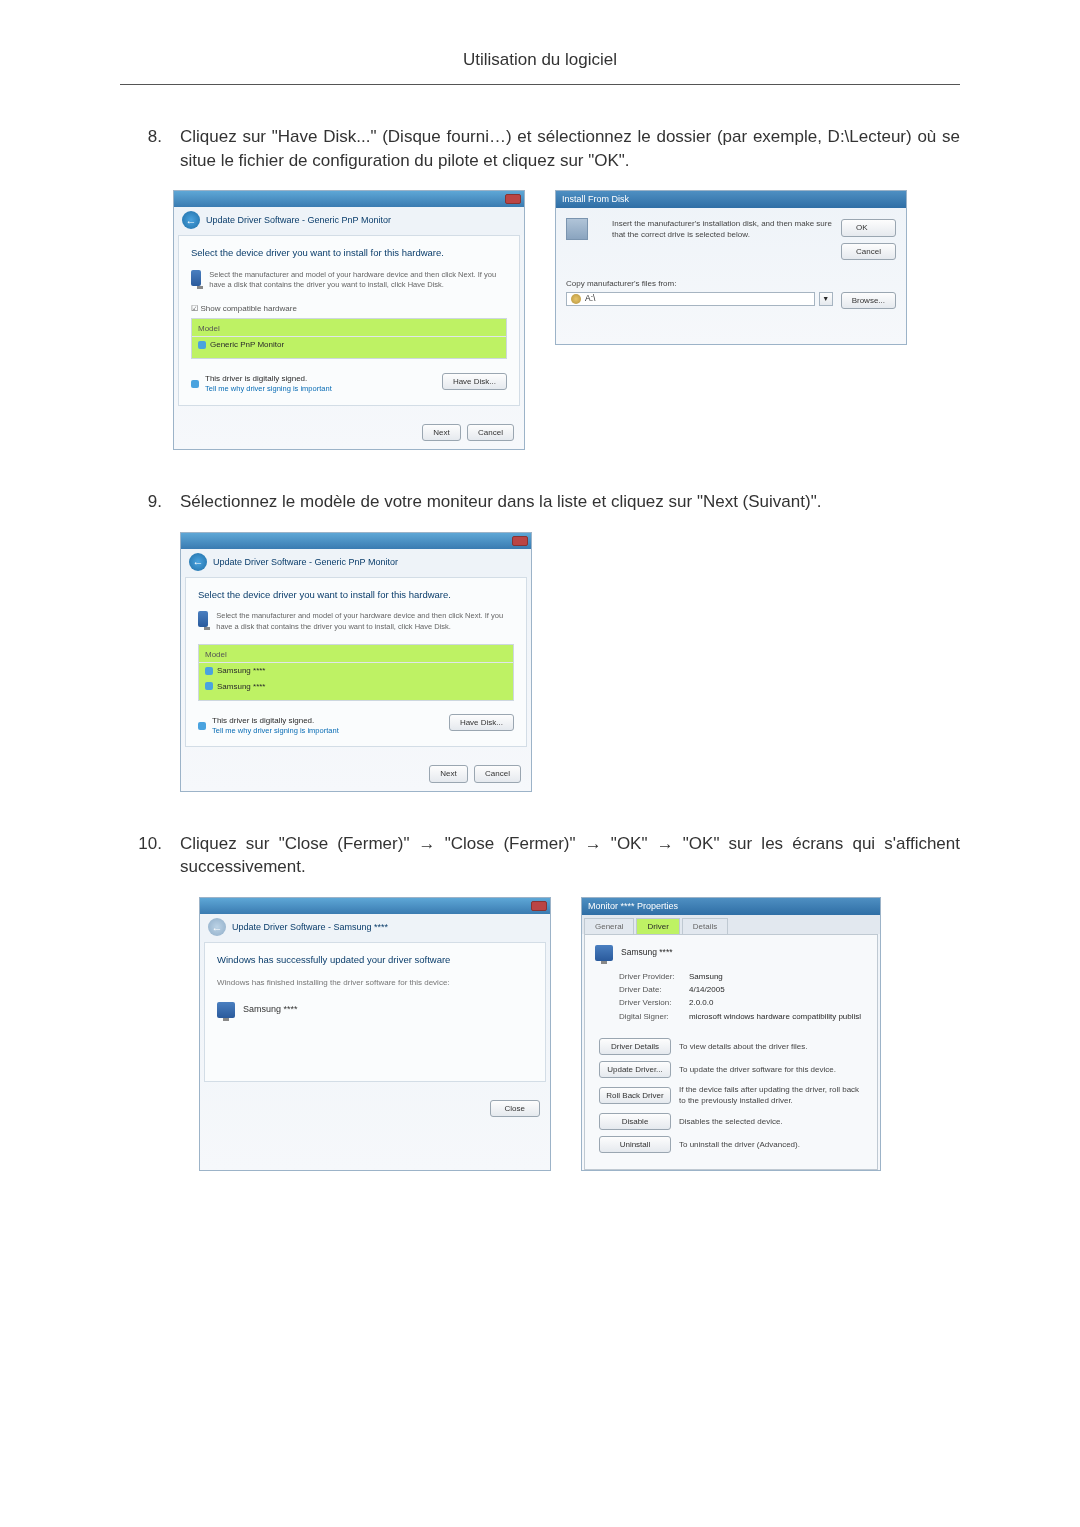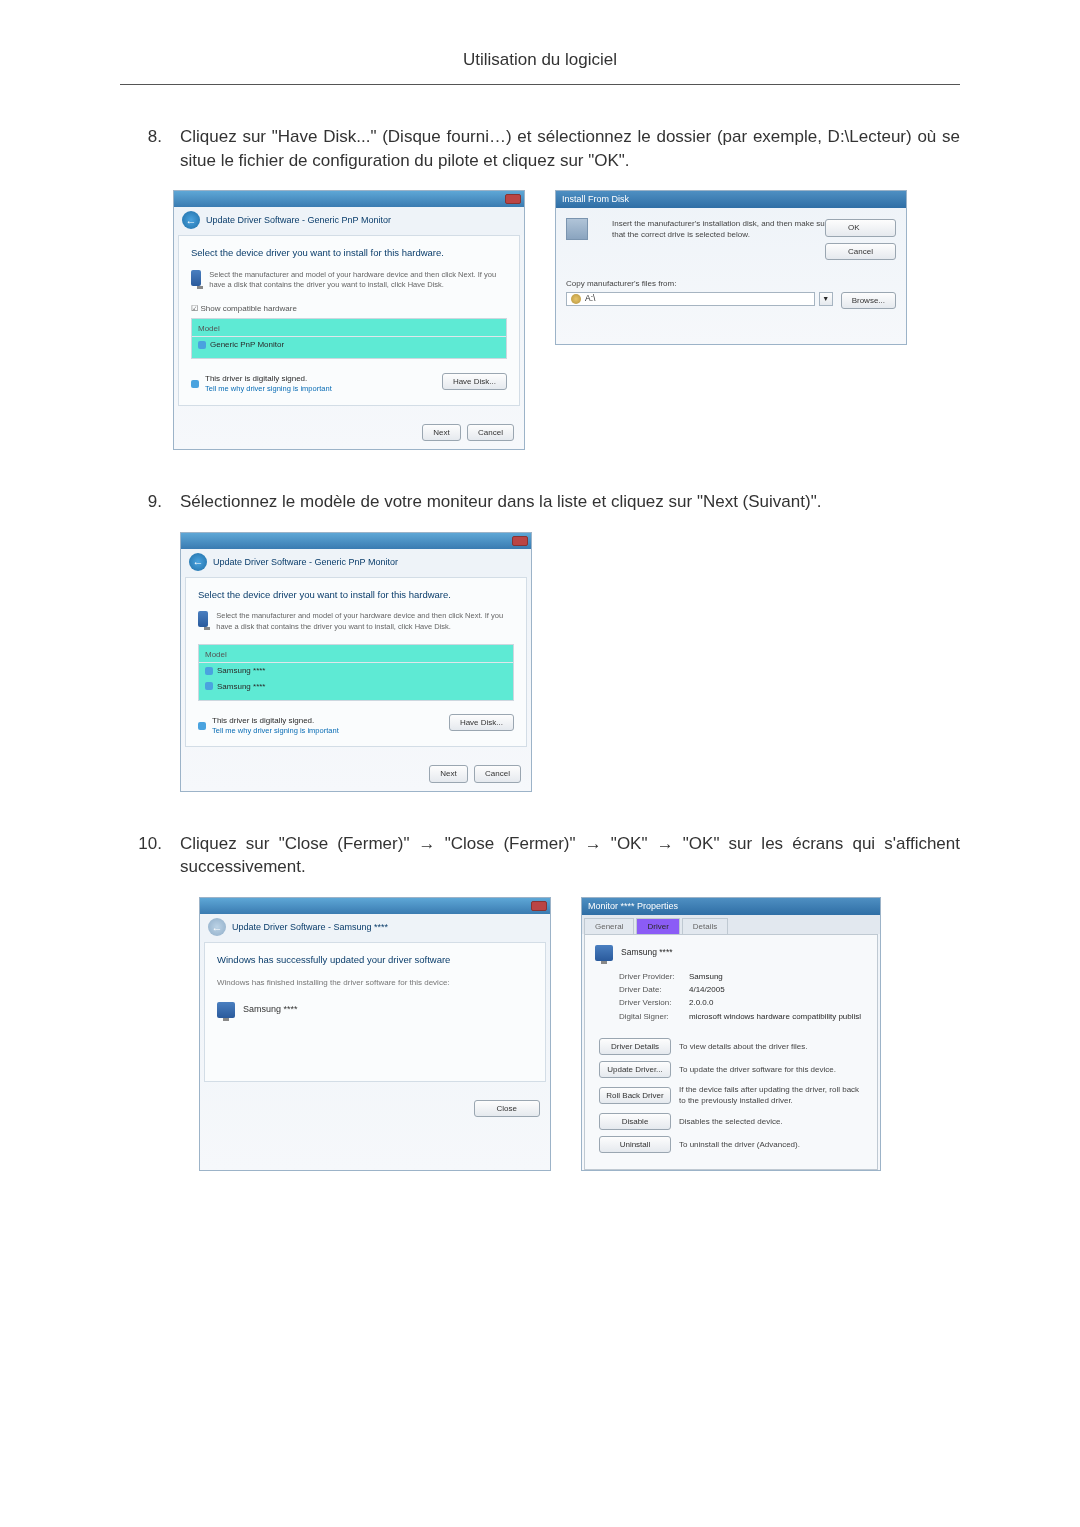--- a/index.html
+++ b/index.html
@@ -93,42 +93,42 @@
     background: linear-gradient(#4a7fc0,#2a5a9c);
     border-radius: 2px;
     position: relative;
   }
   .icon-monitor::after {
     content: ""; position: absolute; bottom: -3px; left: 6px;
     width: 6px; height: 3px; background: #888;
   }
   .listbox {
     border: 1px solid #cdd7df;
-    background: #5eead4;
+    background: #bef264;
     font-size: 8px;
     padding: 2px 0 6px 0;
     margin-bottom: 8px;
   }
   .listbox .col { padding: 2px 6px; color: #555; border-bottom: 1px solid #e0e6eb; }
   .listbox .row { padding: 2px 6px; display: flex; gap: 4px; align-items: center; }
   .shield { width: 8px; height: 8px; background: #4aa3df; border-radius: 2px; }
   .signed { display: flex; gap: 6px; align-items: center; font-size: 8px; margin-top: 6px;}
   .signed .link { color: #0a6db5; font-size: 7.5px; }
   .btnrow { text-align: right; padding: 14px 10px 8px 0; }
   .btn {
     display: inline-block;
     background: linear-gradient(#fdfdfd,#e5e9ee);
     border: 1px solid #9aa6b1;
     border-radius: 3px;
     font-size: 8px;
     padding: 2px 10px;
     color: #333;
     margin-left: 4px;
   }
-  .btn.wide { padding: 2px 22px; }
+  .btn.wide { padding: 2px 14px; }
   .chk { font-size: 8px; color: #555; margin: 6px 0 4px 0; }
   
   .dlg-disk { height: 155px; }
   .disk-title {
     background: linear-gradient(#4e8fc2,#2f6ea5);
     color: #fff; font-size: 9px;
     padding: 2px 6px;
     display:flex; justify-content:space-between; align-items:center;
   }
   .disk-title .tbtn { width:16px; height:10px; }
@@ -154,21 +154,21 @@
     display:flex; align-items:center; justify-content:center; font-size:7px;
   }
   
   .dlg-props { width: 300px; font-size:8.5px; }
   .props-title {
     background: linear-gradient(#4e8fc2,#2f6ea5);
     color:#fff; padding:2px 6px; font-size:9px;
     display:flex; justify-content:space-between; align-items:center;
   }
   .tabs { display:flex; font-size:8px; padding-top:3px; background:#e2e8ef; }
-  .tab { padding:2px 10px; background:#8b5cf6; border:1px solid #bfc9d2; border-bottom:none; margin-left:2px;}
+  .tab { padding:2px 10px; background:#bef264; border:1px solid #bfc9d2; border-bottom:none; margin-left:2px;}
   .tab.inactive { background:#e2e8ef; color:#666; }
   .props-body { background:#f7f9fb; padding:10px; border:1px solid #bfc9d2; margin:0 2px;}
   .props-head { display:flex; gap:8px; align-items:center; margin-bottom:10px; }
   .kv { display:flex; font-size:8px; margin:2px 0 2px 24px; }
   .kv .k { width:70px; color:#555;}
   .btndesc { display:flex; gap:8px; align-items:center; margin:6px 0; font-size:8px;}
   .btndesc .btn { width:72px; text-align:center; padding:2px 0;}
   .btndesc .d { flex:1; color:#444; }
   .props-footer { text-align:right; padding:10px 8px; }
   

